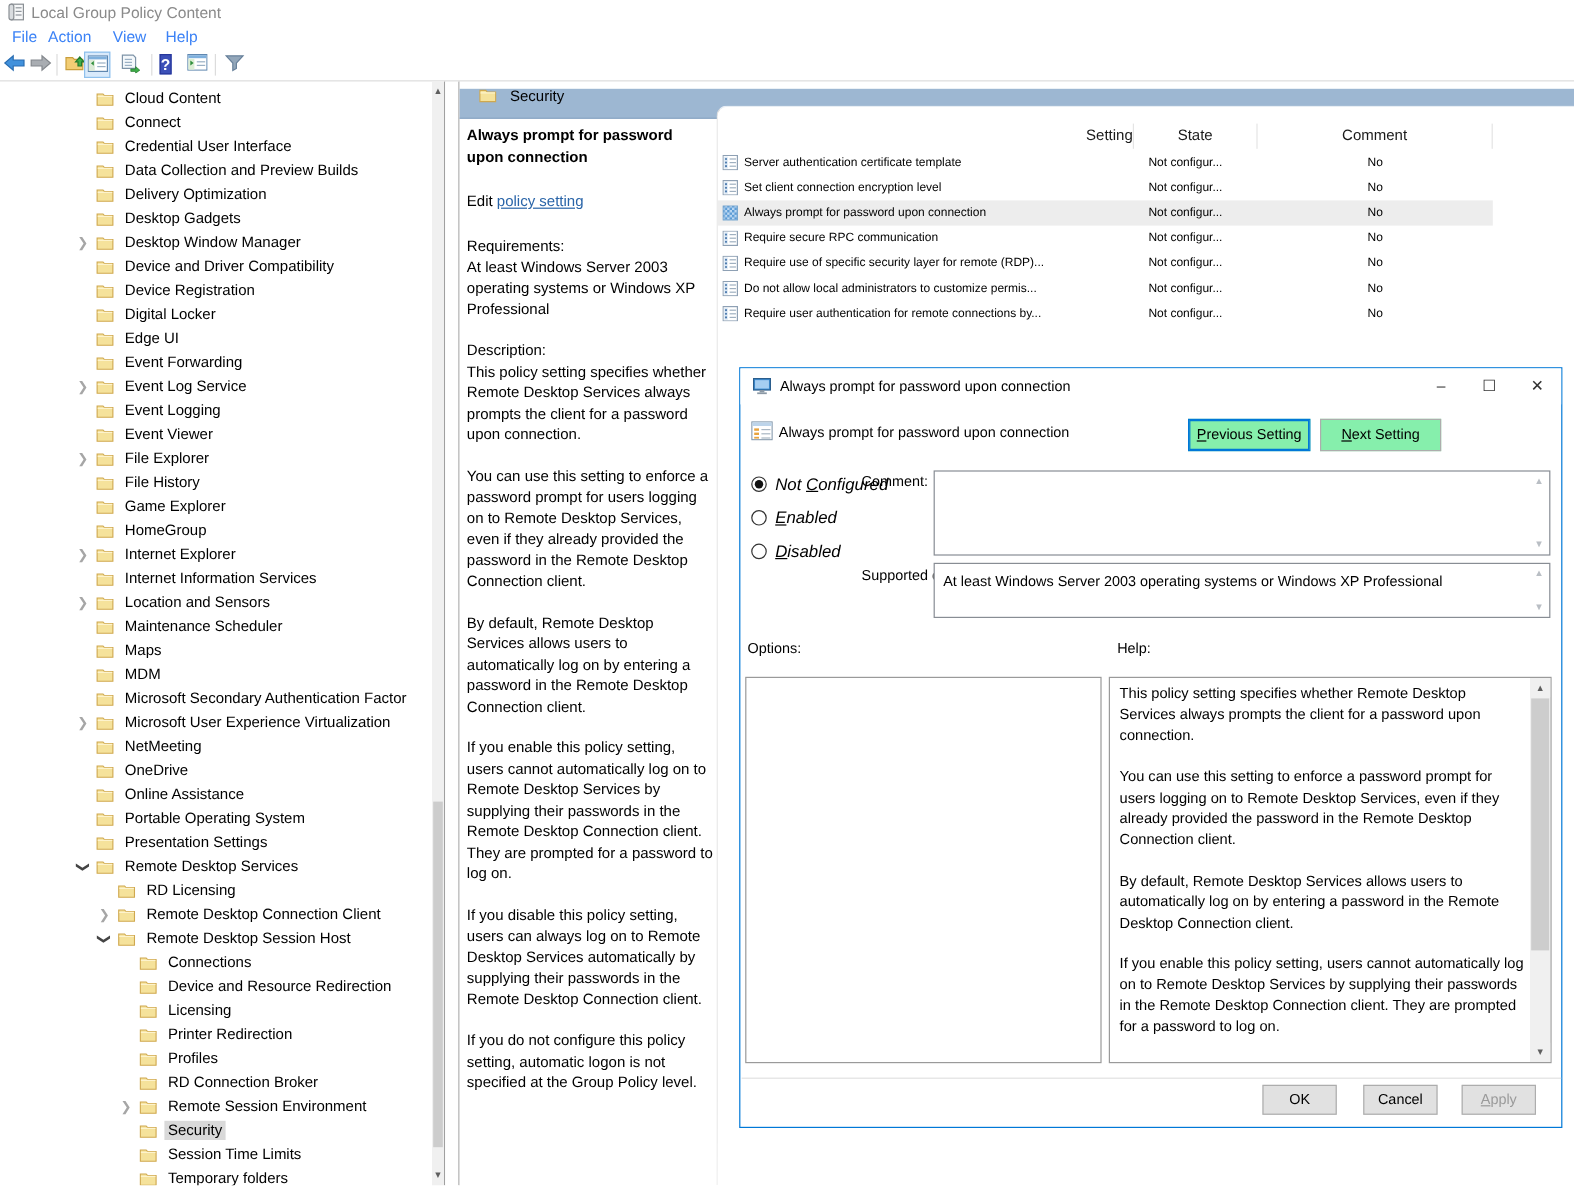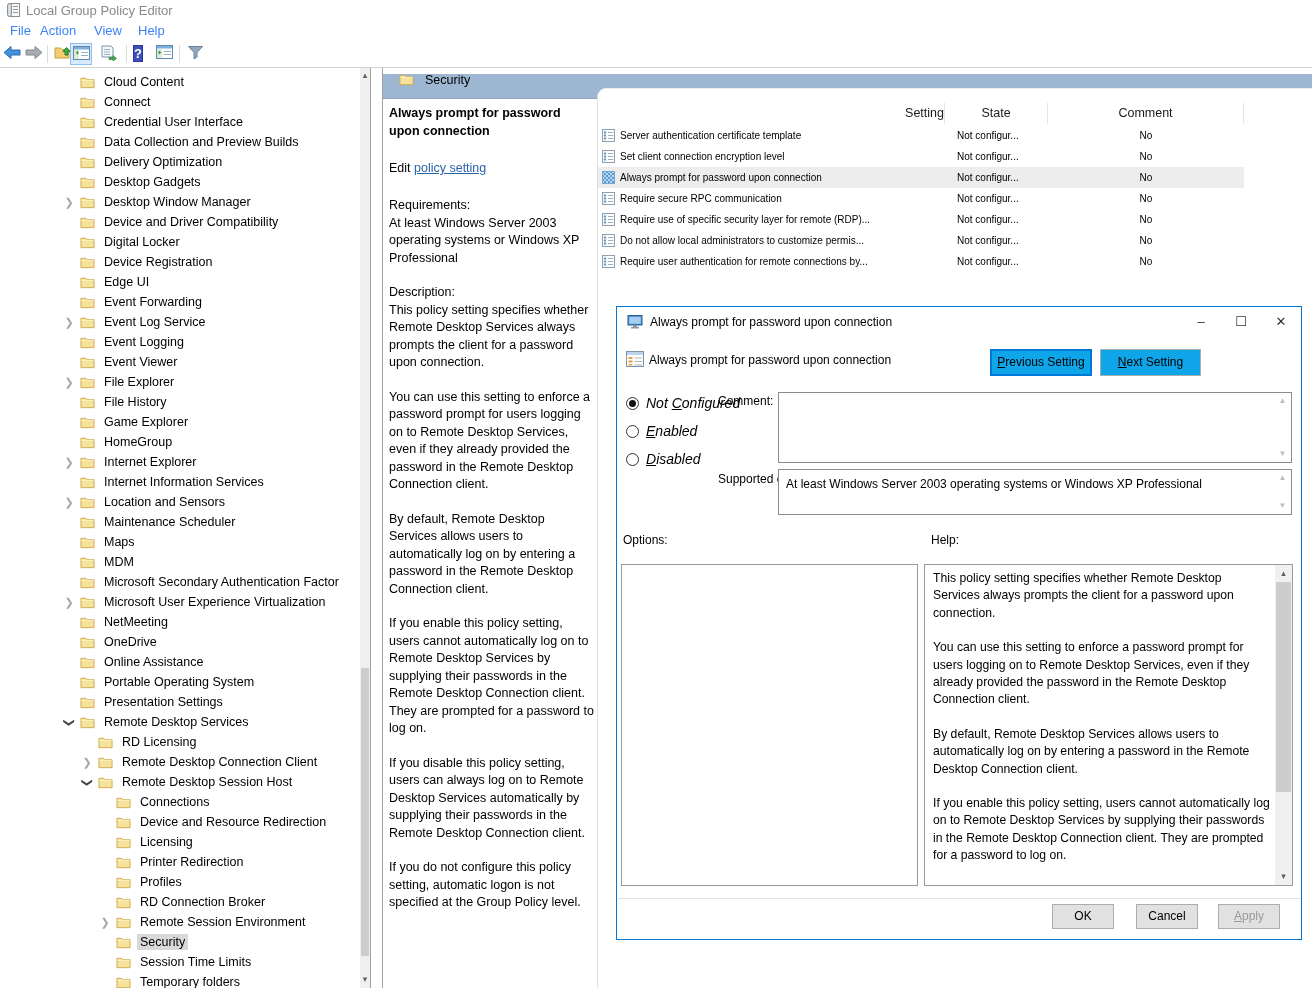--- a/index.html
+++ b/index.html
@@ -58,21 +58,21 @@
   .scell{font-size:10px;white-space:nowrap;overflow:hidden;display:flex;align-items:center;}
   .scell .sico{margin:0 5px 0 4px;flex:0 0 auto;display:inline-flex;}
   .scell.state{padding-left:12px;}
   .scell.comment{justify-content:center;}
   
   #dialog{left:616px;top:306px;width:686px;height:634px;background:#fff;border:1px solid #0078d7;box-sizing:border-box;}
   #dlgtitle{position:absolute;left:0;top:0;width:100%;height:30px;background:#fff;}
   #dlgtitletext{position:absolute;left:33px;top:8px;font-size:12px;color:#000;}
   .capbtn{position:absolute;top:0;width:40px;height:29px;text-align:center;line-height:29px;font-size:13px;color:#333;}
   #dlghead-label{position:absolute;left:32px;top:46px;font-size:12px;}
-  .setbtn{position:absolute;height:27px;background:#0ea5e9;border:1px solid #adadad;font-size:12px;text-align:center;box-sizing:border-box;line-height:24px;}
+  .setbtn{position:absolute;height:27px;background:#86efac;border:1px solid #adadad;font-size:12px;text-align:center;box-sizing:border-box;line-height:24px;}
   #prevbtn{left:373px;top:42px;width:102px;border:1px solid #0078d7;box-shadow:inset 0 0 0 1px #0078d7;}
   #nextbtn{left:483px;top:42px;width:101px;}
   .radio{position:absolute;display:flex;align-items:center;}
   .rcirc{width:13px;height:13px;border:1px solid #333;border-radius:50%;box-sizing:border-box;margin-right:7px;position:relative;background:#fff;flex:0 0 auto;}
   .rcirc.on::after{content:"";position:absolute;left:2px;top:2px;width:7px;height:7px;border-radius:50%;background:#111;}
   .radio span.rlab{font-size:14px;font-style:italic;}
   .dfield{position:absolute;border:1px solid #888d94;background:#fff;box-sizing:border-box;}
   .tinyarrows{position:absolute;right:2px;top:2px;bottom:2px;width:13px;}
   .tinyarrows .ua,.tinyarrows .da{position:absolute;left:0;width:13px;height:12px;color:#b9bec4;font-size:8px;text-align:center;line-height:12px;}
   .tinyarrows .ua{top:0;} .tinyarrows .da{bottom:0;}
@@ -93,21 +93,21 @@
   <div class="abs" id="titlebar">
     <span class="abs" style="left:6px;top:2px;">
       <svg width="15" height="16" viewBox="0 0 15 16">
           <rect x="3.5" y="1.5" width="10" height="13" fill="#f7f8f9" stroke="#8a8f94"></rect>
           <rect x="1.5" y="1.5" width="4" height="13" rx="2" fill="#d9dcdf" stroke="#8a8f94"></rect>
           <rect x="7" y="4" width="5" height="1" fill="#90969c"></rect>
           <rect x="7" y="7" width="5" height="1" fill="#90969c"></rect>
           <rect x="7" y="10" width="5" height="1" fill="#90969c"></rect>
         </svg>
     </span>
-    <span class="abs" id="apptitle">Local Group Policy Editor</span>
+    <span class="abs" id="apptitle">Local Group Policy Content</span>
   </div>
 
   <div class="abs" id="menubar">
     <span class="menuitem" style="left:6px;">File</span>
     <span class="menuitem" style="left:36px;">Action</span>
     <span class="menuitem" style="left:90px;">View</span>
     <span class="menuitem" style="left:134px;">Help</span>
   </div>
 
   <div class="abs" id="toolbar">
@@ -234,29 +234,29 @@
               <path d="M1.5 4.2 L14.5 4.2" stroke="#fdf3cd"></path>
             </svg></span>
           <span class="tlabel">Device and Driver Compatibility</span>
         </div>
         <div class="trow" style="margin-left: 58px;">
           <span class="texp"></span>
           <span class="tfold"><svg width="15" height="13" viewBox="0 0 16 13">
               <path d="M1 2.5 L1 12 L15 12 L15 3.5 L7.5 3.5 L6.2 2 L1 2 Z" fill="#f5e29b" stroke="#cfa84f"></path>
               <path d="M1.5 4.2 L14.5 4.2" stroke="#fdf3cd"></path>
             </svg></span>
+          <span class="tlabel">Device Registration</span>
+        </div>
+        <div class="trow" style="margin-left: 58px;">
+          <span class="texp"></span>
+          <span class="tfold"><svg width="15" height="13" viewBox="0 0 16 13">
+              <path d="M1 2.5 L1 12 L15 12 L15 3.5 L7.5 3.5 L6.2 2 L1 2 Z" fill="#f5e29b" stroke="#cfa84f"></path>
+              <path d="M1.5 4.2 L14.5 4.2" stroke="#fdf3cd"></path>
+            </svg></span>
           <span class="tlabel">Digital Locker</span>
-        </div>
-        <div class="trow" style="margin-left: 58px;">
-          <span class="texp"></span>
-          <span class="tfold"><svg width="15" height="13" viewBox="0 0 16 13">
-              <path d="M1 2.5 L1 12 L15 12 L15 3.5 L7.5 3.5 L6.2 2 L1 2 Z" fill="#f5e29b" stroke="#cfa84f"></path>
-              <path d="M1.5 4.2 L14.5 4.2" stroke="#fdf3cd"></path>
-            </svg></span>
-          <span class="tlabel">Device Registration</span>
         </div>
         <div class="trow" style="margin-left: 58px;">
           <span class="texp"></span>
           <span class="tfold"><svg width="15" height="13" viewBox="0 0 16 13">
               <path d="M1 2.5 L1 12 L15 12 L15 3.5 L7.5 3.5 L6.2 2 L1 2 Z" fill="#f5e29b" stroke="#cfa84f"></path>
               <path d="M1.5 4.2 L14.5 4.2" stroke="#fdf3cd"></path>
             </svg></span>
           <span class="tlabel">Edge UI</span>
         </div>
         <div class="trow" style="margin-left: 58px;">

